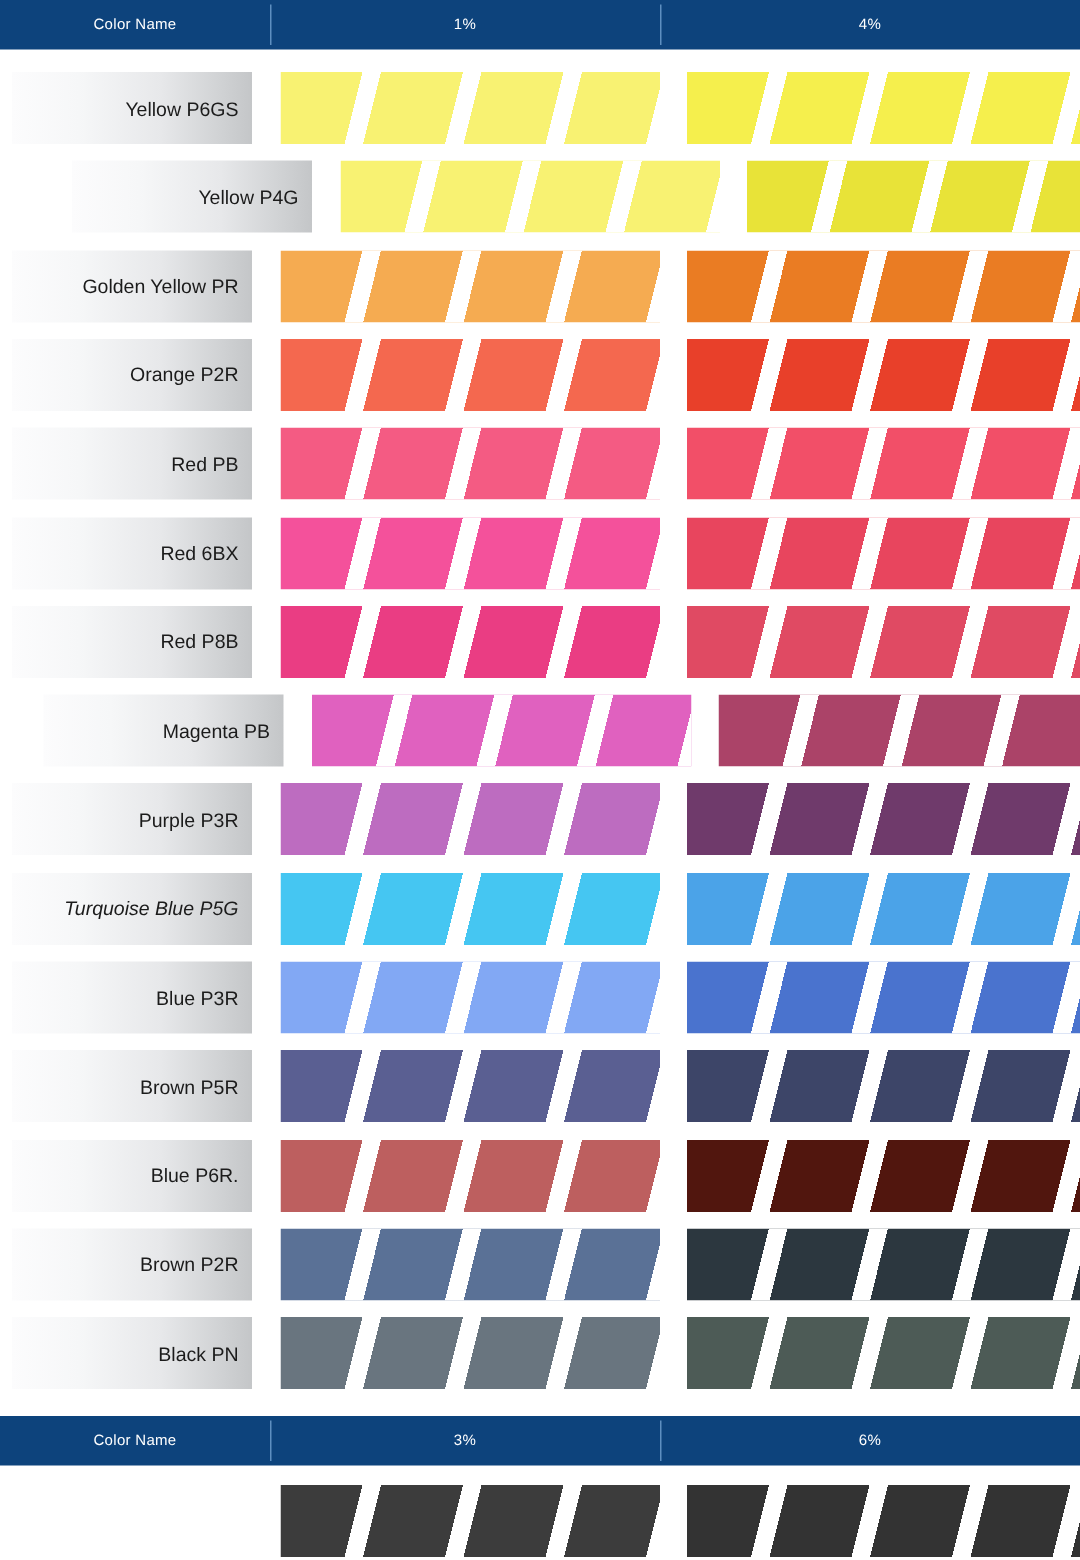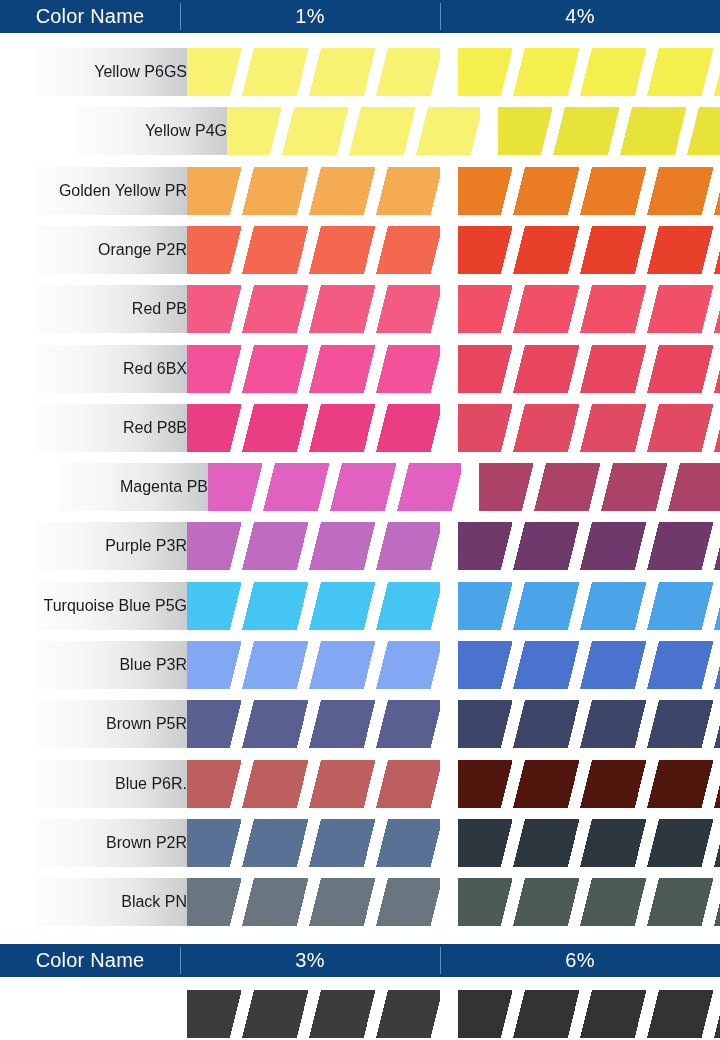--- a/index.html
+++ b/index.html
@@ -30,21 +30,21 @@
     align-items: center;
   }
   .header-band.top { top: 0; }
 
   .hdr-cell {
     height: 33px;
     display: flex;
     align-items: center;
     justify-content: center;
     color: #ffffff;
-    font-size: 20px;
+    font-size: 10px;
     letter-spacing: .2px;
     position: relative;
   }
   .hdr-cell.name  { width: 180px; justify-content: center; }
   .hdr-cell.conc1 { width: 260px; }
   .hdr-cell.conc2 { width: 280px; }
 
   .hdr-divider {
     position: absolute;
     top: 3px;
@@ -60,31 +60,31 @@
     position: absolute;
     left: 0;
     width: 720px;
     height: 48px;
     display: flex;
     align-items: center;
   }
 
   .label-cell {
     position: absolute;
-    left: 36px;
+    left: 8px;
     top: 0;
     width: 160px;
     height: 48px;
     background: linear-gradient(to right, #fcfcfd 0%, #f6f7f8 28%, #e7e8ea 62%, #cfd1d3 88%, #c4c6c8 100%);
     display: flex;
     align-items: center;
     justify-content: flex-end;
     padding-right: 9px;
     color: #1b1b1b;
-    font-size: 16px;
+    font-size: 13px;
     white-space: nowrap;
   }
 
   
   .swatch {
     position: absolute;
     top: 0;
     height: 48px;
     overflow: hidden;
   }
@@ -219,21 +219,21 @@
         <div class="label-cell">Purple P3R</div>
         <div class="swatch c1">
           <div class="ink" style="background: rgb(189, 108, 192);"></div>
           <div class="gaps"></div>
         </div>
         <div class="swatch c2">
           <div class="ink" style="background: rgb(111, 58, 107);"></div>
           <div class="gaps"></div>
         </div>
       </div>
-      <div class="row" style="top: 581.7px;">
+      <div class="row" style="top: 581.7px; font-style: italic;">
         <div class="label-cell">Turquoise Blue P5G</div>
         <div class="swatch c1">
           <div class="ink" style="background: rgb(69, 198, 242);"></div>
           <div class="gaps"></div>
         </div>
         <div class="swatch c2">
           <div class="ink" style="background: rgb(75, 163, 232);"></div>
           <div class="gaps"></div>
         </div>
       </div>

